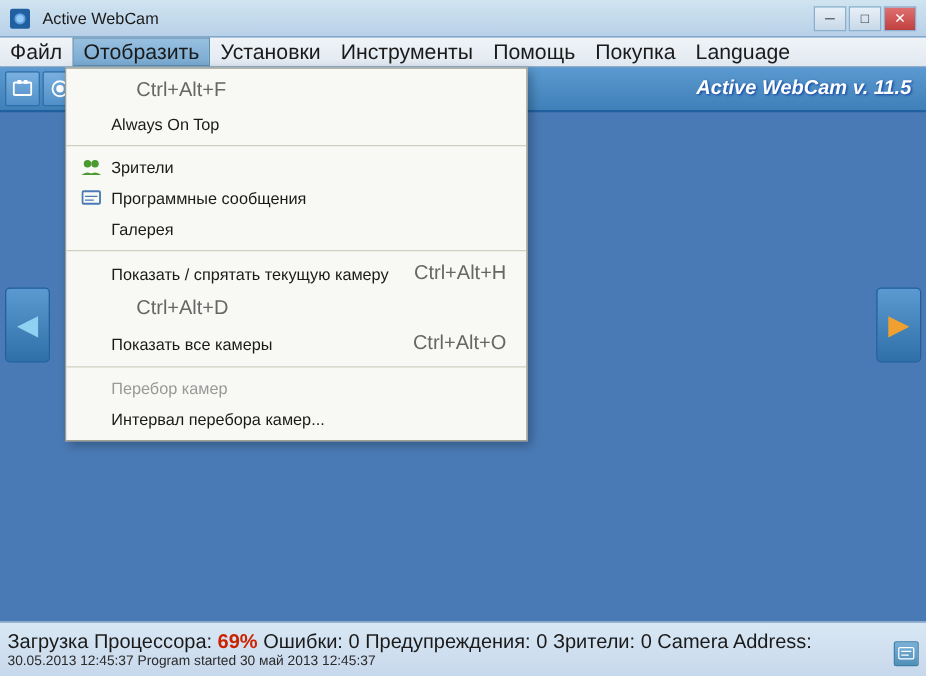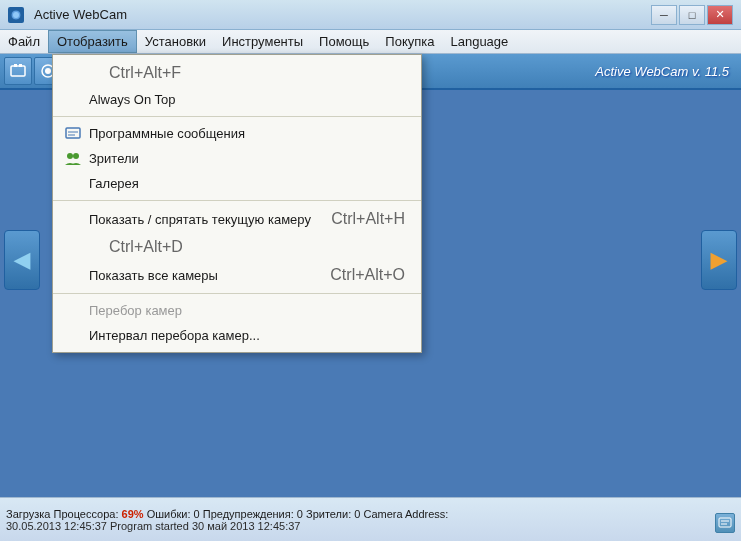--- a/index.html
+++ b/index.html
@@ -65,21 +65,21 @@
     .menu-bar {
       width: 100%;
       height: 24px;
       background: linear-gradient(to bottom, #f0f4f8, #e0e8f0);
       display: flex;
       align-items: center;
       border-bottom: 1px solid #a0b8d0;
     }
     .menu-item {
       padding: 3px 8px;
-      font-size: 13px;
+      font-size: 17px;
       color: #1a1a1a;
       cursor: pointer;
       height: 100%;
       display: flex;
       align-items: center;
     }
     .menu-item:hover, .menu-item.active {
       background: linear-gradient(to bottom, #c0d8f0, #a0c0e0);
     }
     .menu-item.active {
@@ -110,22 +110,22 @@
     }
     .toolbar-separator {
       width: 1px;
       height: 24px;
       background: #3070a8;
       margin: 0 3px;
     }
     .toolbar-spacer { flex: 1; }
     .toolbar-version {
       color: white;
-      font-size: 13px;
-      font-weight: normal;
+      font-size: 16px;
+      font-weight: bold;
       font-style: italic;
       margin-right: 8px;
       text-shadow: 1px 1px 2px #1040a0;
       text-align: center;
     }
 
     
     .nav-area {
       width: 100%;
       height: 340px;
@@ -159,21 +159,21 @@
       width: 100%;
       height: 44px;
       background: linear-gradient(to bottom, #d8e8f4, #c8d8ec);
       border-top: 1px solid #a0b8d0;
       padding: 2px 6px;
       display: flex;
       flex-direction: column;
       justify-content: center;
     }
     .status-line1 {
-      font-size: 11px;
+      font-size: 16px;
       color: #1a1a1a;
     }
     .status-line2 {
       font-size: 11px;
       color: #2a2a2a;
     }
     .status-highlight {
       color: #cc2200;
       font-weight: bold;
     }
@@ -345,40 +345,40 @@
   <div class="dropdown" id="dropdown-menu">
   <div class="dd-item disabled">
         <span class="dd-shortcut">Ctrl+Alt+F</span>
       </div>
       <div class="dd-item">
         <span>Always On Top</span>
       </div>
       <div class="dd-separator"></div>
       <div class="dd-item">
         <div class="dd-icon">
-          <svg width="16" height="14" viewBox="0 0 16 14">
-            <rect x="1" y="1" width="14" height="10" fill="none" stroke="#4a7ab5" stroke-width="1.5" rx="1"></rect>
-            <line x1="3" y1="5" x2="13" y2="5" stroke="#4a7ab5" stroke-width="1"></line>
-            <line x1="3" y1="8" x2="10" y2="8" stroke="#4a7ab5" stroke-width="1"></line>
-          </svg>
-        </div>
-        <span>Программные сообщения</span>
-      </div>
-      <div class="dd-item">
-        <div class="dd-icon">
           <svg width="18" height="16" viewBox="0 0 18 16">
             <circle cx="6" cy="5" r="3" fill="#4a9a30"></circle>
             <circle cx="12" cy="5" r="3" fill="#4a9a30"></circle>
             <path d="M1 14 Q6 10 11 14" fill="#4a9a30"></path>
             <path d="M7 14 Q12 10 17 14" fill="#4a9a30"></path>
           </svg>
         </div>
         <span>Зрители</span>
       </div>
       <div class="dd-item">
+        <div class="dd-icon">
+          <svg width="16" height="14" viewBox="0 0 16 14">
+            <rect x="1" y="1" width="14" height="10" fill="none" stroke="#4a7ab5" stroke-width="1.5" rx="1"></rect>
+            <line x1="3" y1="5" x2="13" y2="5" stroke="#4a7ab5" stroke-width="1"></line>
+            <line x1="3" y1="8" x2="10" y2="8" stroke="#4a7ab5" stroke-width="1"></line>
+          </svg>
+        </div>
+        <span>Программные сообщения</span>
+      </div>
+      <div class="dd-item">
         <span>Галерея</span>
       </div>
       <div class="dd-separator"></div>
       <div class="dd-item">
         <span>Показать / спрятать текущую камеру</span>
         <span class="dd-shortcut">Ctrl+Alt+H</span>
       </div>
       <div class="dd-item">
         <span class="dd-shortcut">Ctrl+Alt+D</span>
       </div>

